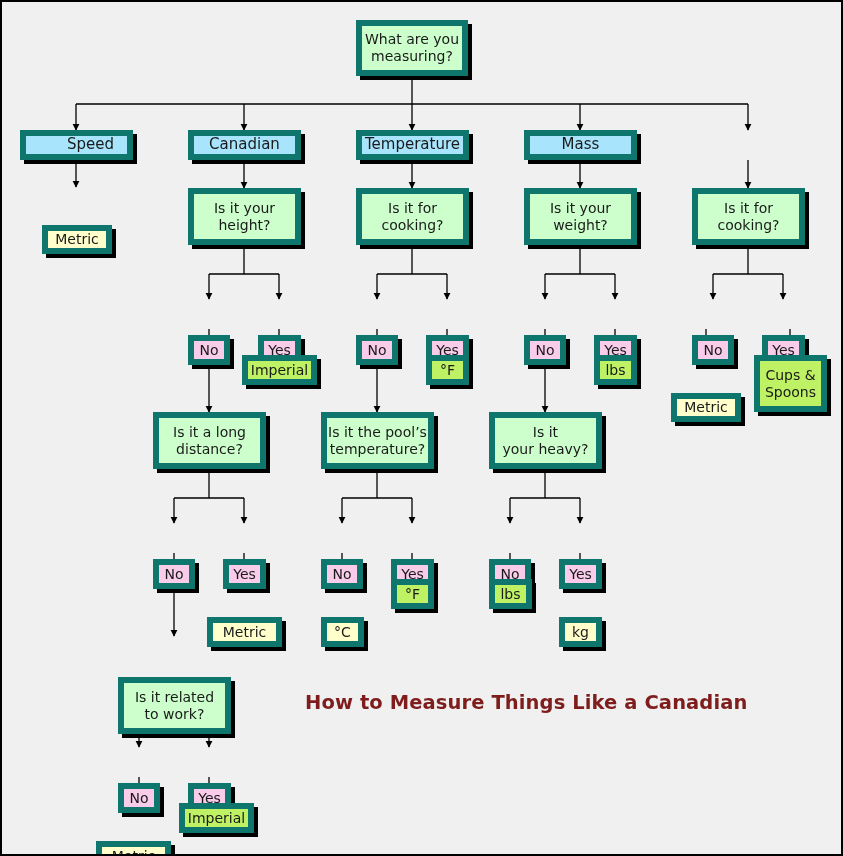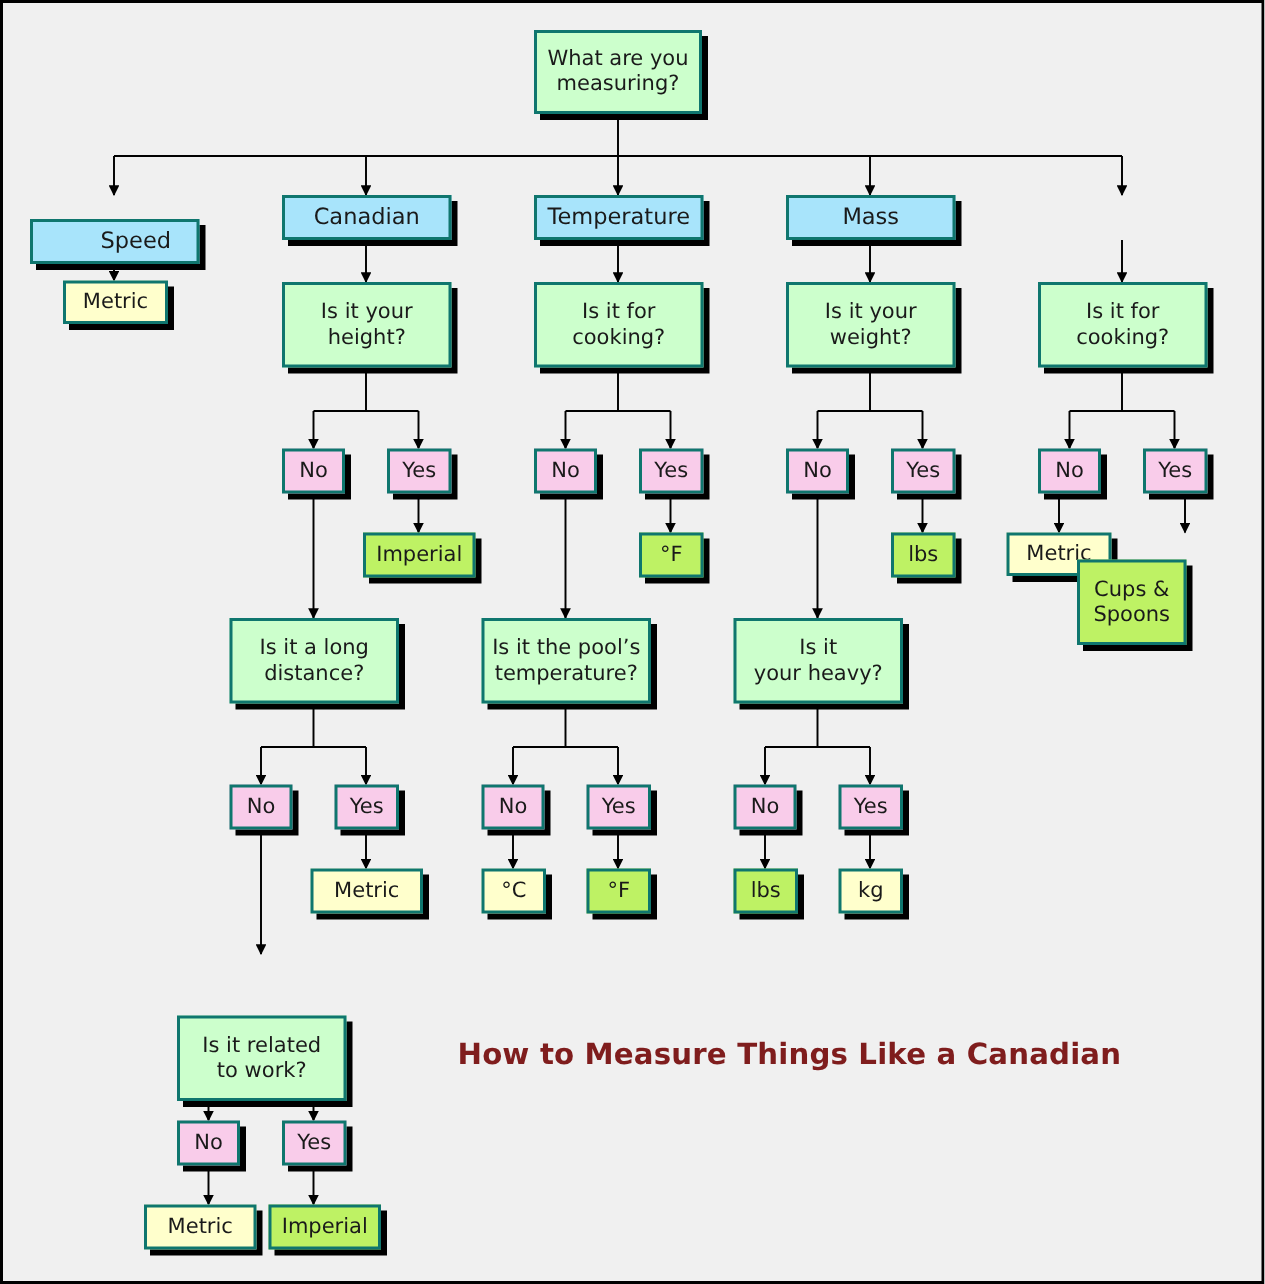--- a/index.html
+++ b/index.html
@@ -22,21 +22,21 @@
     position: absolute;
     left: 0;
     top: 0;
     width: 843px;
     height: 856px;
     pointer-events: none;
   }
   .node {
     position: absolute;
     box-sizing: border-box;
-    border: 2px solid #0f766e;
+    border: 6px solid #0f766e;
     display: flex;
     align-items: center;
     justify-content: center;
     text-align: center;
     line-height: 1.18;
     color: #1a1a1a;
     box-shadow: 4px 4px 0 0 #000000;
     white-space: pre-line;
     z-index: 2;
   }
@@ -44,24 +44,26 @@
     background: #ccffcc;
     font-size: 14px;
   }
   .n-category {
     background: #a8e4fb;
     font-size: 15px;
   }
   .n-choice {
     background: #f9ccea;
     font-size: 14px;
+    margin-top: 36px;
   }
   .n-metric {
     background: #ffffcc;
     font-size: 14px;
+    margin-top: 38px;
   }
   .n-imperial {
     background: #bef264;
     font-size: 14px;
   }
   #chart-title {
     position: absolute;
     font-size: 19.5px;
     font-weight: bold;
     color: #7f1d1d;
@@ -137,21 +139,21 @@
       <line x1="172" y1="691" x2="172" y2="720" stroke="#000000" stroke-width="1.3"></line>
       <line x1="137" y1="720" x2="207" y2="720" stroke="#000000" stroke-width="1.3"></line>
       <line x1="137" y1="720" x2="137" y2="745" stroke="#000000" stroke-width="1.3" marker-end="url(#arrow)"></line>
       <line x1="207" y1="720" x2="207" y2="745" stroke="#000000" stroke-width="1.3" marker-end="url(#arrow)"></line>
       <line x1="137" y1="775" x2="137" y2="801" stroke="#000000" stroke-width="1.3" marker-end="url(#arrow)"></line>
       <line x1="207" y1="775" x2="207" y2="801" stroke="#000000" stroke-width="1.3" marker-end="url(#arrow)"></line>
     </svg>
   <div id="chart-title" style="left: 303px; top: 689px;">How to Measure Things Like a Canadian</div>
 <div class="node n-root" style="left: 354px; top: 18px; width: 112px; height: 56px;">What are you
 measuring?</div>
-    <div class="node n-category" style="left: 18px; top: 144px; width: 113px; height: 30px; padding-left: 28px;">Speed</div>
+    <div class="node n-category" style="left: 18px; top: 128px; width: 113px; height: 30px; padding-left: 28px;">Speed</div>
     <div class="node n-category" style="left: 186px; top: 128px; width: 113px; height: 30px;">Canadian</div>
     <div class="node n-category" style="left: 354px; top: 128px; width: 113px; height: 30px;">Temperature</div>
     <div class="node n-category" style="left: 522px; top: 128px; width: 113px; height: 30px;">Mass</div>
     <div class="node n-metric" style="left: 40px; top: 185px; width: 70px; height: 29px;">Metric</div>
     <div class="node n-question" style="left: 186px; top: 186px; width: 113px; height: 57px;">Is it your
 height?</div>
     <div class="node n-question" style="left: 354px; top: 186px; width: 113px; height: 57px;">Is it for
 cooking?</div>
     <div class="node n-question" style="left: 522px; top: 186px; width: 113px; height: 57px;">Is it your
 weight?</div>
@@ -162,21 +164,21 @@
     <div class="node n-choice" style="left: 354px; top: 297px; width: 42px; height: 30px;">No</div>
     <div class="node n-choice" style="left: 424px; top: 297px; width: 43px; height: 30px;">Yes</div>
     <div class="node n-choice" style="left: 522px; top: 297px; width: 42px; height: 30px;">No</div>
     <div class="node n-choice" style="left: 592px; top: 297px; width: 43px; height: 30px;">Yes</div>
     <div class="node n-choice" style="left: 690px; top: 297px; width: 42px; height: 30px;">No</div>
     <div class="node n-choice" style="left: 760px; top: 297px; width: 43px; height: 30px;">Yes</div>
     <div class="node n-imperial" style="left: 240px; top: 353px; width: 75px; height: 30px;">Imperial</div>
     <div class="node n-imperial" style="left: 424px; top: 353px; width: 43px; height: 30px;">°F</div>
     <div class="node n-imperial" style="left: 592px; top: 353px; width: 43px; height: 30px;">lbs</div>
     <div class="node n-metric" style="left: 669px; top: 353px; width: 70px; height: 29px;">Metric</div>
-    <div class="node n-imperial" style="left: 716px; top: 353px; width: 73px; height: 57px; margin-top: 18px;">Cups &amp;
+    <div class="node n-imperial" style="left: 752px; top: 353px; width: 73px; height: 57px;">Cups &amp;
 Spoons</div>
     <div class="node n-question" style="left: 151px; top: 410px; width: 113px; height: 57px;">Is it a long
 distance?</div>
     <div class="node n-question" style="left: 319px; top: 410px; width: 113px; height: 57px;">Is it the pool’s
 temperature?</div>
     <div class="node n-question" style="left: 487px; top: 410px; width: 113px; height: 57px;">Is it
 your heavy?</div>
     <div class="node n-choice" style="left: 151px; top: 521px; width: 42px; height: 30px;">No</div>
     <div class="node n-choice" style="left: 221px; top: 521px; width: 43px; height: 30px;">Yes</div>
     <div class="node n-choice" style="left: 319px; top: 521px; width: 42px; height: 30px;">No</div>

